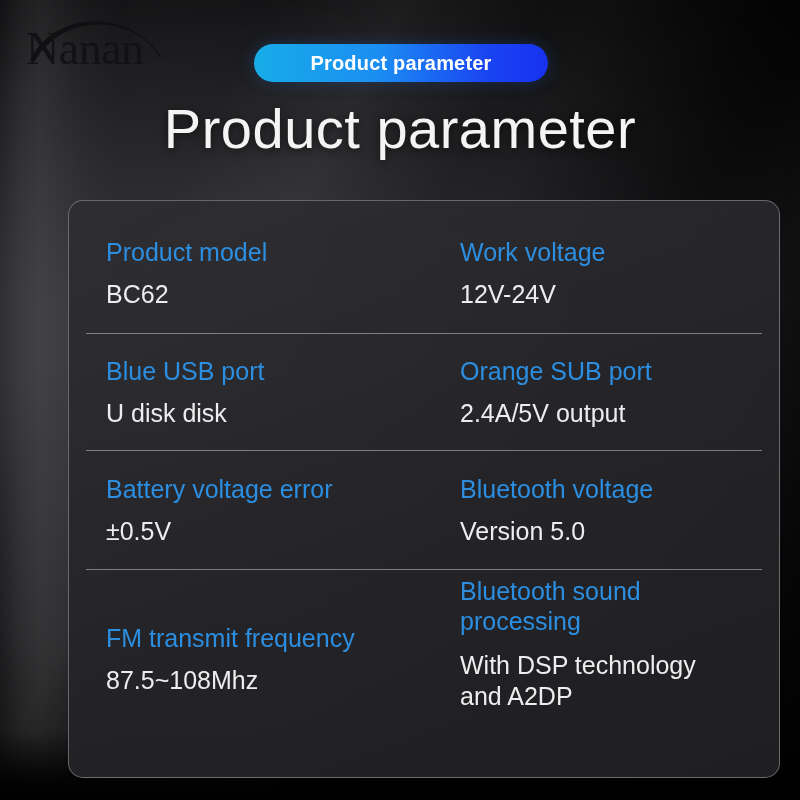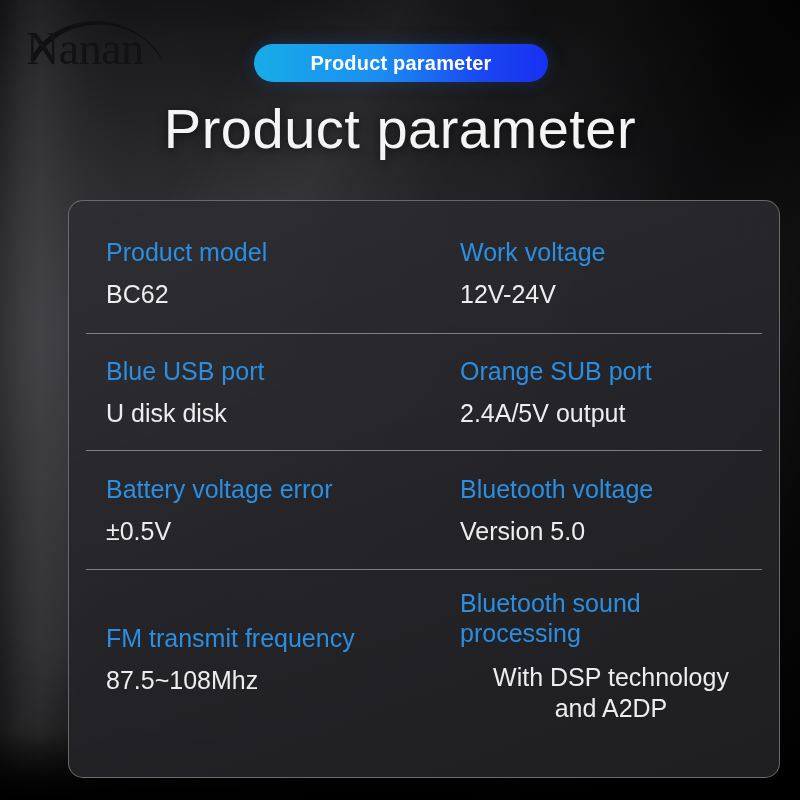--- a/index.html
+++ b/index.html
@@ -181,23 +181,23 @@
     font-weight: 400;
     line-height: 1.22;
     margin-top: 11px;
     white-space: pre-line;
   }
 
   
   .row-1 .spec-cell { padding-top: 37px; padding-bottom: 24px; }
   .row-2 .spec-cell { padding-top: 24px; padding-bottom: 22px; }
   .row-3 .spec-cell { padding-top: 25px; padding-bottom: 23px; }
-  .row-4 .spec-cell { padding-top: 20px; padding-bottom: 26px; }
+  .row-4 .spec-cell { padding-top: 8px; padding-bottom: 26px; }
   .row-4 .spec-cell.left { padding-top: 55px; }
-  .row-4 .spec-cell.right .spec-value { margin-top: 14px; text-align: center; }
+  .row-4 .spec-cell.right .spec-value { margin-top: 14px; }
 </style>
 </head>
 <body>
 
 <div id="page">
 
   <div class="bg-base"></div>
   <div class="bg-diag-1"></div>
   <div class="bg-diag-2"></div>
   <div class="bg-leftband"></div>

